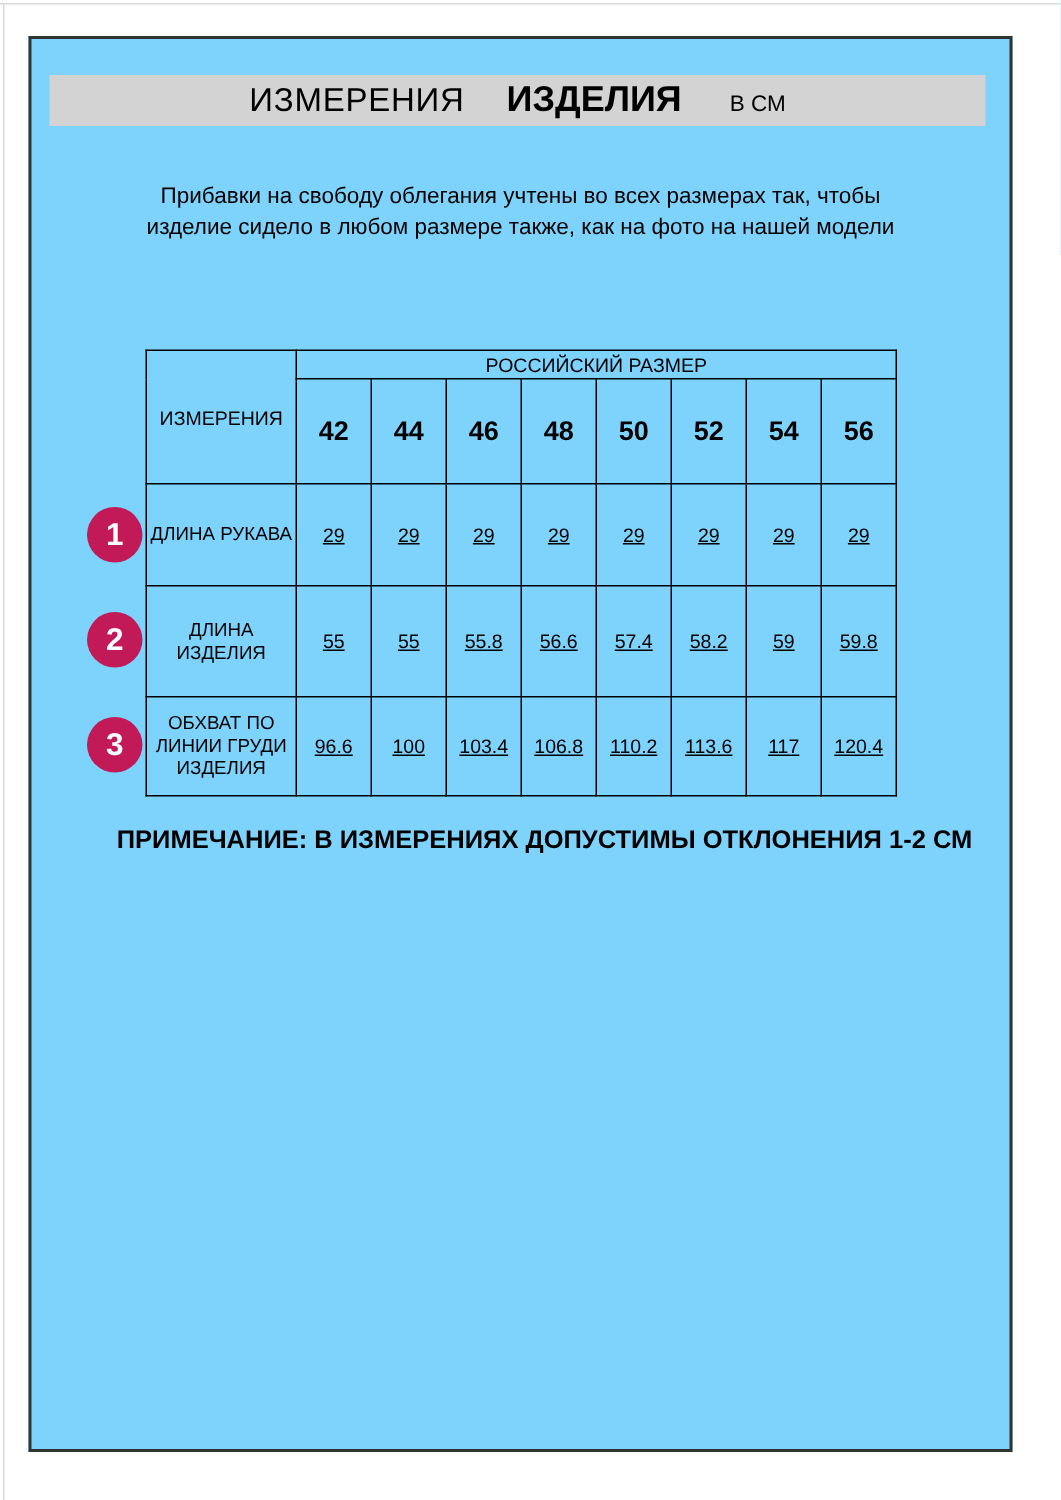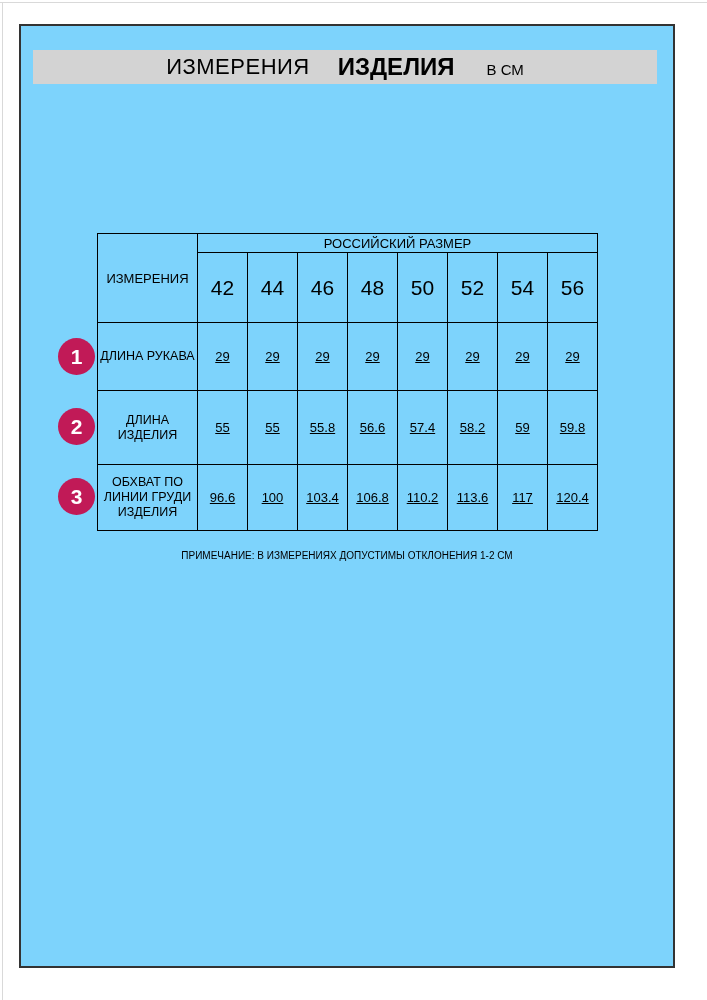--- a/index.html
+++ b/index.html
@@ -47,57 +47,58 @@
     position: absolute; left: 76px; top: 207px;
     border-collapse: collapse; table-layout: fixed;
   }
   table.size-table td {
     border: 1px solid #000;
     text-align: center; vertical-align: middle;
     padding: 0;
   }
   td.meas-head { font-size: 13px; }
   td.size-group { font-size: 13px; height: 18px; }
-  td.size-cell { font-size: 21px; font-weight: 400; }
+  td.size-cell { font-size: 18px; font-weight: 700; }
   td.row-label { font-size: 12.5px; line-height: 15px; }
   td.value-cell { font-size: 13px; text-decoration: underline; }
   tr.r-sizes { height: 70px; }
   tr.r-1 { height: 68px; }
   tr.r-2 { height: 74px; }
   tr.r-3 { height: 66px; }
   .marker {
     position: absolute; left: 37px;
     width: 37px; height: 37px; border-radius: 50%;
     background: #c11a57;
     color: #fff; font-size: 21px; font-weight: 700;
     display: flex; align-items: center; justify-content: center;
   }
   .marker.m1 { top: 312px; }
   .marker.m2 { top: 382px; }
   .marker.m3 { top: 452px; }
   .note {
-    position: absolute; left: 0; top: 524px; width: 652px;
-    text-align: center; font-size: 10px; font-weight: 400;
+    position: absolute; left: 16px; top: 524px; width: 652px;
+    text-align: center; font-size: 17px; font-weight: 700;
   }
 </style>
 </head>
 <body>
 
 <div class="edge-line-top"></div>
 <div class="edge-line-left"></div>
 
 <div class="page">
 
   <div class="title-band">
     <span class="t1">ИЗМЕРЕНИЯ</span>
     <span class="t2">ИЗДЕЛИЯ</span>
     <span class="t3">В СМ</span>
   </div>
 
 
+  <div class="description">Прибавки на свободу облегания учтены во всех размерах так, чтобы изделие сидело в любом размере также, как на фото на нашей модели</div>
 
   <table class="size-table">
     <colgroup>
       <col style="width:100px">
       <col style="width:50px">
         <col style="width:50px">
         <col style="width:50px">
         <col style="width:50px">
       <col style="width:50px">
         <col style="width:50px">

